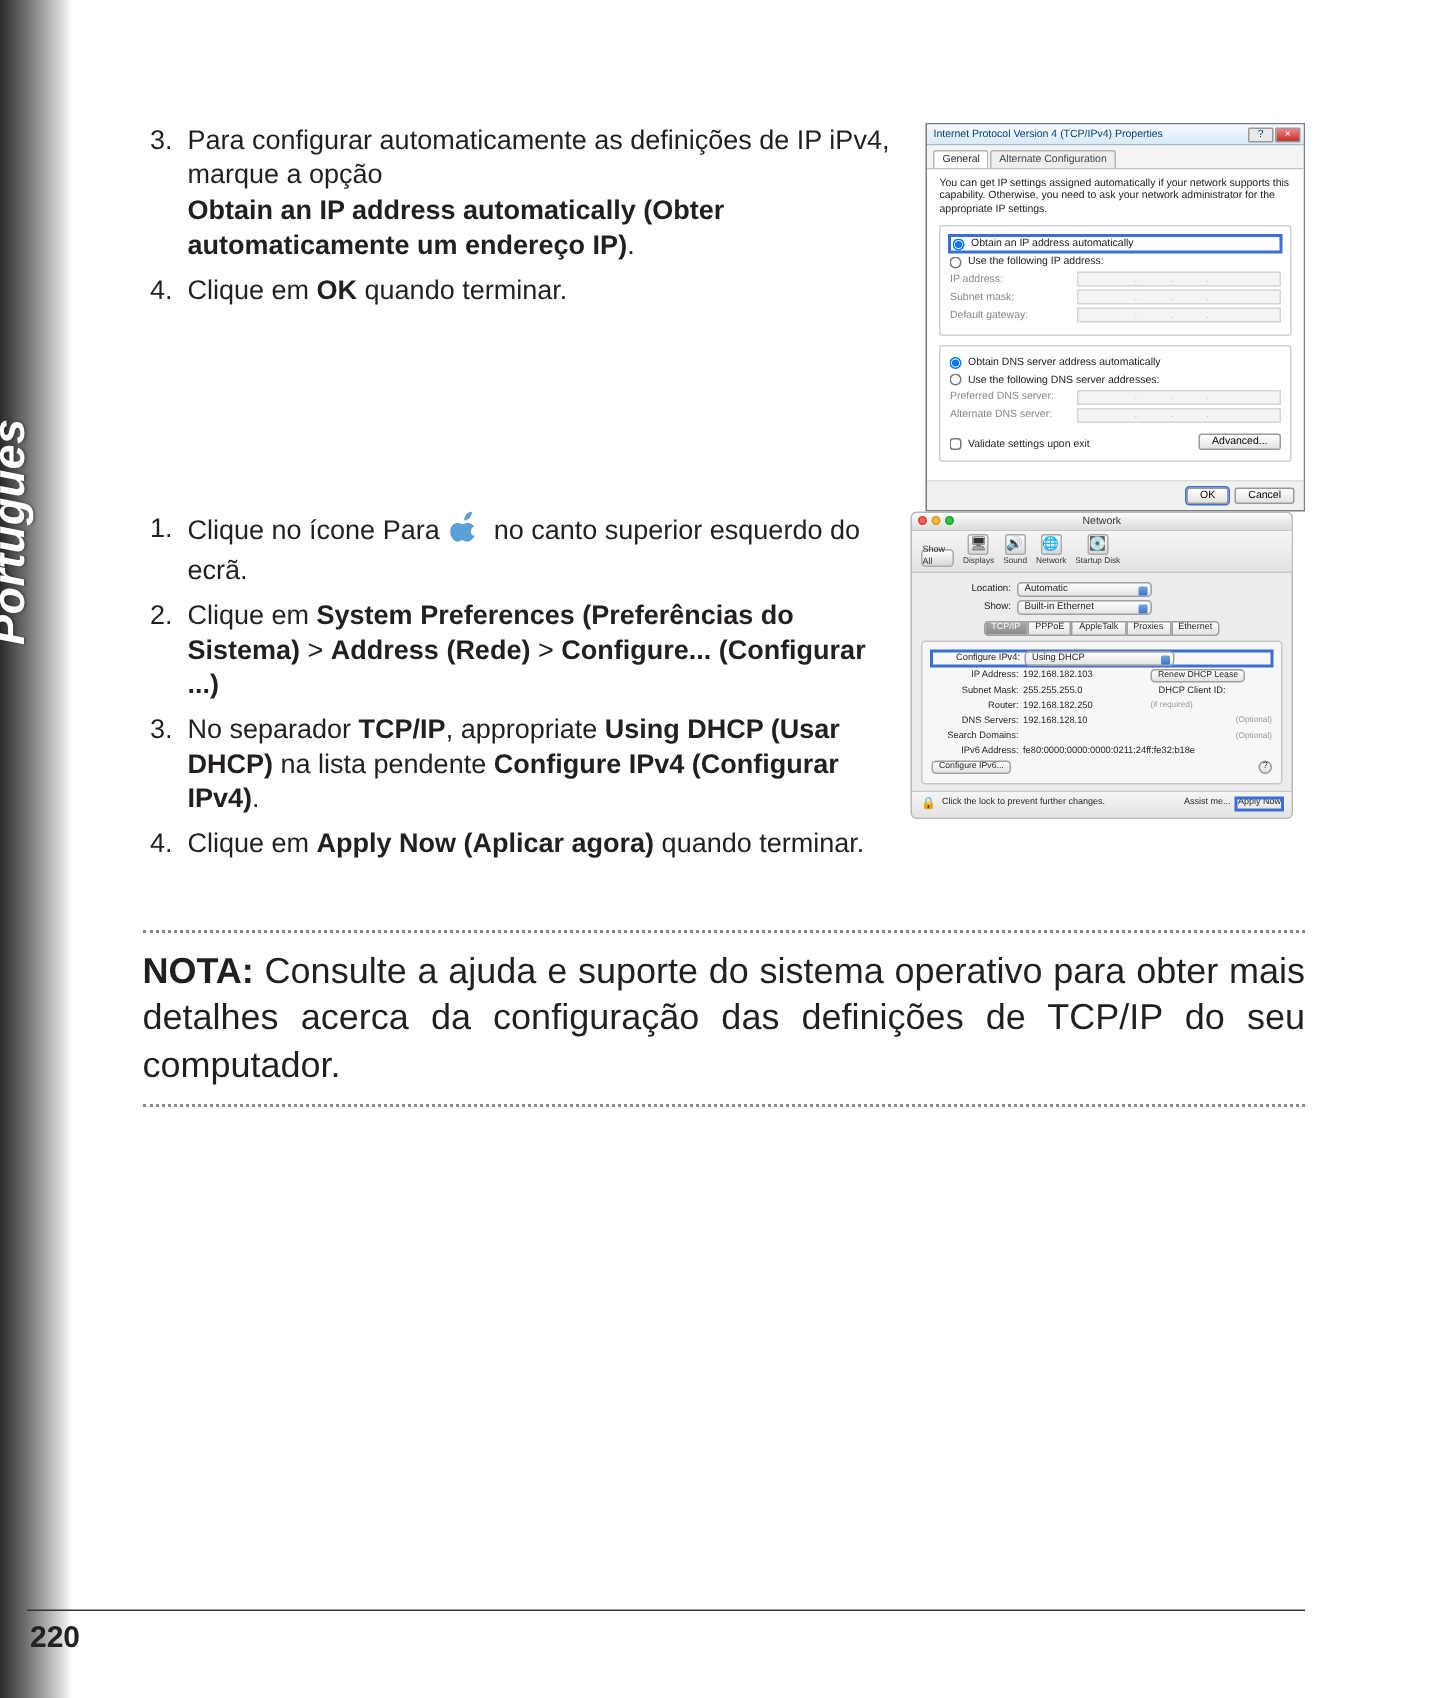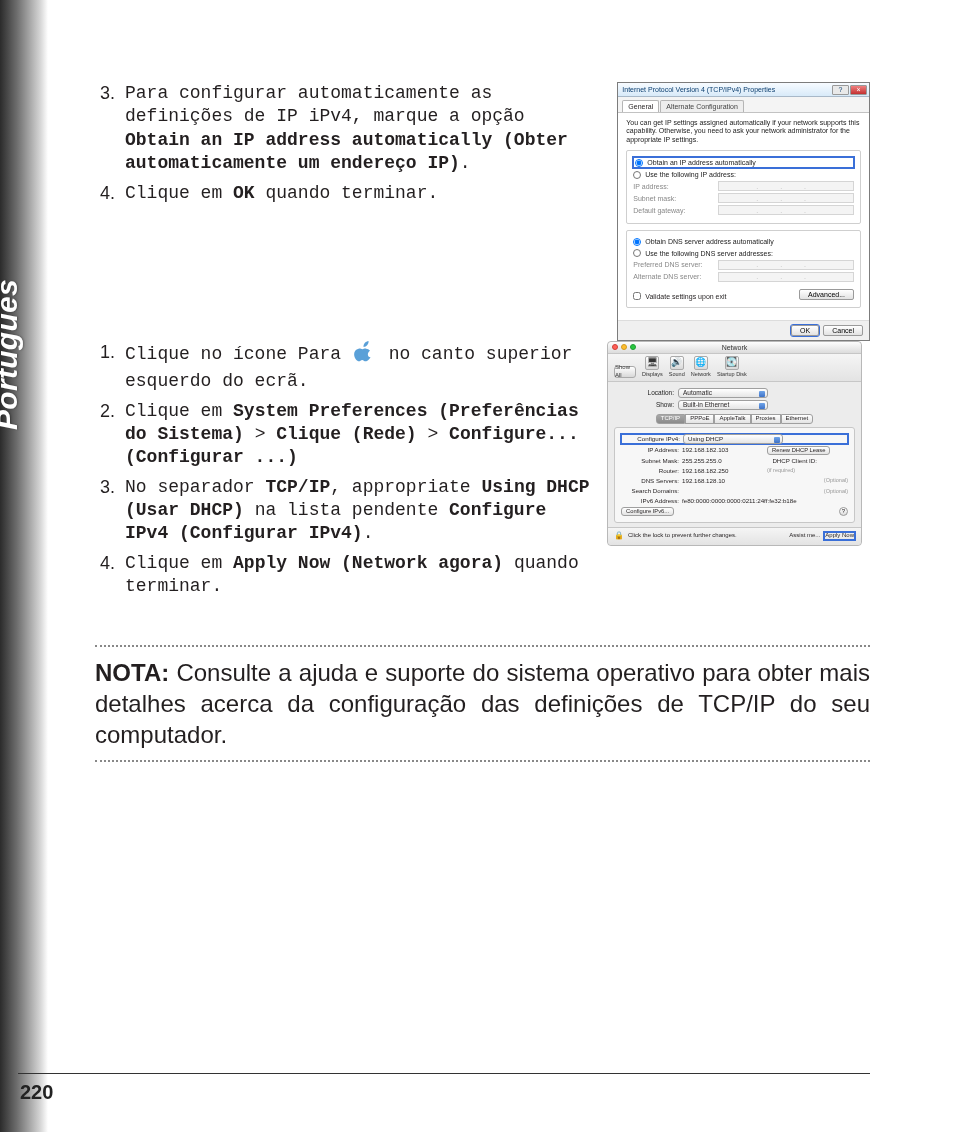--- a/index.html
+++ b/index.html
@@ -8,21 +8,21 @@
   .side-gradient { position:absolute; left:0; top:0; width:48px; height:1132px;
     background: linear-gradient(to right, #2b2b2b 0%, #6d6d6d 35%, #d8d8d8 85%, #fff 100%); }
   .side-label { position:absolute; left:-20px; top:165px; transform: rotate(-90deg); transform-origin:left top;
     font-weight:700; font-style:italic; font-size:30px; color:#fff; white-space:nowrap;
     text-shadow:0 1px 2px rgba(0,0,0,.3); letter-spacing:.3px; }
   .side-label-wrap{position:absolute;left:10px;top:265px;}
   .content { position:absolute; left:95px; top:82px; width:775px; color:#231f20; font-size:18px; line-height:1.3; }
   .ol-win { list-style:none; }
   .ol-win .li { display:flex; margin-bottom:6px; }
   .ol-win .num { width:30px; flex:none; text-align:right; padding-right:10px; }
-  .ol-win .txt { flex:1;font-family:Liberation Mono, monospace; }
+  .ol-win .txt { flex:1; }
   b { font-weight:700; }
   .win-col { display:flex; gap:12px; }
   .win-left { width:515px; }
   .win-right { width:255px; }
 
   
   .windlg { border:1px solid #7c7c7c; font-family:"Segoe UI",Tahoma,sans-serif; font-size:7px; background:#fff; }
   .windlg .title { display:flex; align-items:center; justify-content:space-between; height:14px;
     background:linear-gradient(#f7fbff,#d8eaf9); border-bottom:1px solid #a8b8c8; padding:0 2px 0 4px; color:#0b3e6f;}
   .windlg .title .tbtns{display:flex;gap:1px;}
@@ -210,33 +210,33 @@
                 <svg viewBox="0 0 170 170">
                     <path fill="#5aa0d8" d="M128 125c-6 9-9 13-17 21-11 12-27 12-35 6-8-6-17-6-26 0-12 8-24 3-35-10C-8 115-4 66 36 59c12-2 21 5 29 5s15-7 29-5c11 1 22 6 30 17-25 15-21 50 4 49zm-25-94c6-8 11-19 9-31-10 1-22 7-29 16-6 7-11 19-9 30 11 0 22-6 29-15z"></path>
                   </svg>
               </span>
               <span> no canto superior esquerdo do ecrã.</span>
             </div>
           </div>
           <div class="li">
             <div class="num">2.</div>
             <div class="txt">
-              <span>Clique em </span><b>System Preferences (Preferências do Sistema)</b><span> &gt; </span><b>Clique (Rede)</b><span> &gt; </span><b>Configure... (Configurar ...)</b>
+              <span>Clique em </span><b>System Preferences (Preferências do Sistema)</b><span> &gt; </span><b>Address (Rede)</b><span> &gt; </span><b>Configure... (Configurar ...)</b>
             </div>
           </div>
           <div class="li">
             <div class="num">3.</div>
             <div class="txt">
               <span>No separador </span><b>TCP/IP</b><span>, appropriate </span><b>Using DHCP (Usar DHCP)</b><span> na lista pendente </span><b>Configure IPv4 (Configurar IPv4)</b><span>.</span>
             </div>
           </div>
           <div class="li">
             <div class="num">4.</div>
             <div class="txt">
-              <span>Clique em </span><b>Apply Now (Network agora)</b><span> quando terminar.</span>
+              <span>Clique em </span><b>Apply Now (Aplicar agora)</b><span> quando terminar.</span>
             </div>
           </div>
         </div>
       </div>
 
       <div class="mac-right">
         <div class="macdlg" style="position:relative">
           <div class="mtitle">
             <div class="dots">
               <div class="dot d1"></div>

